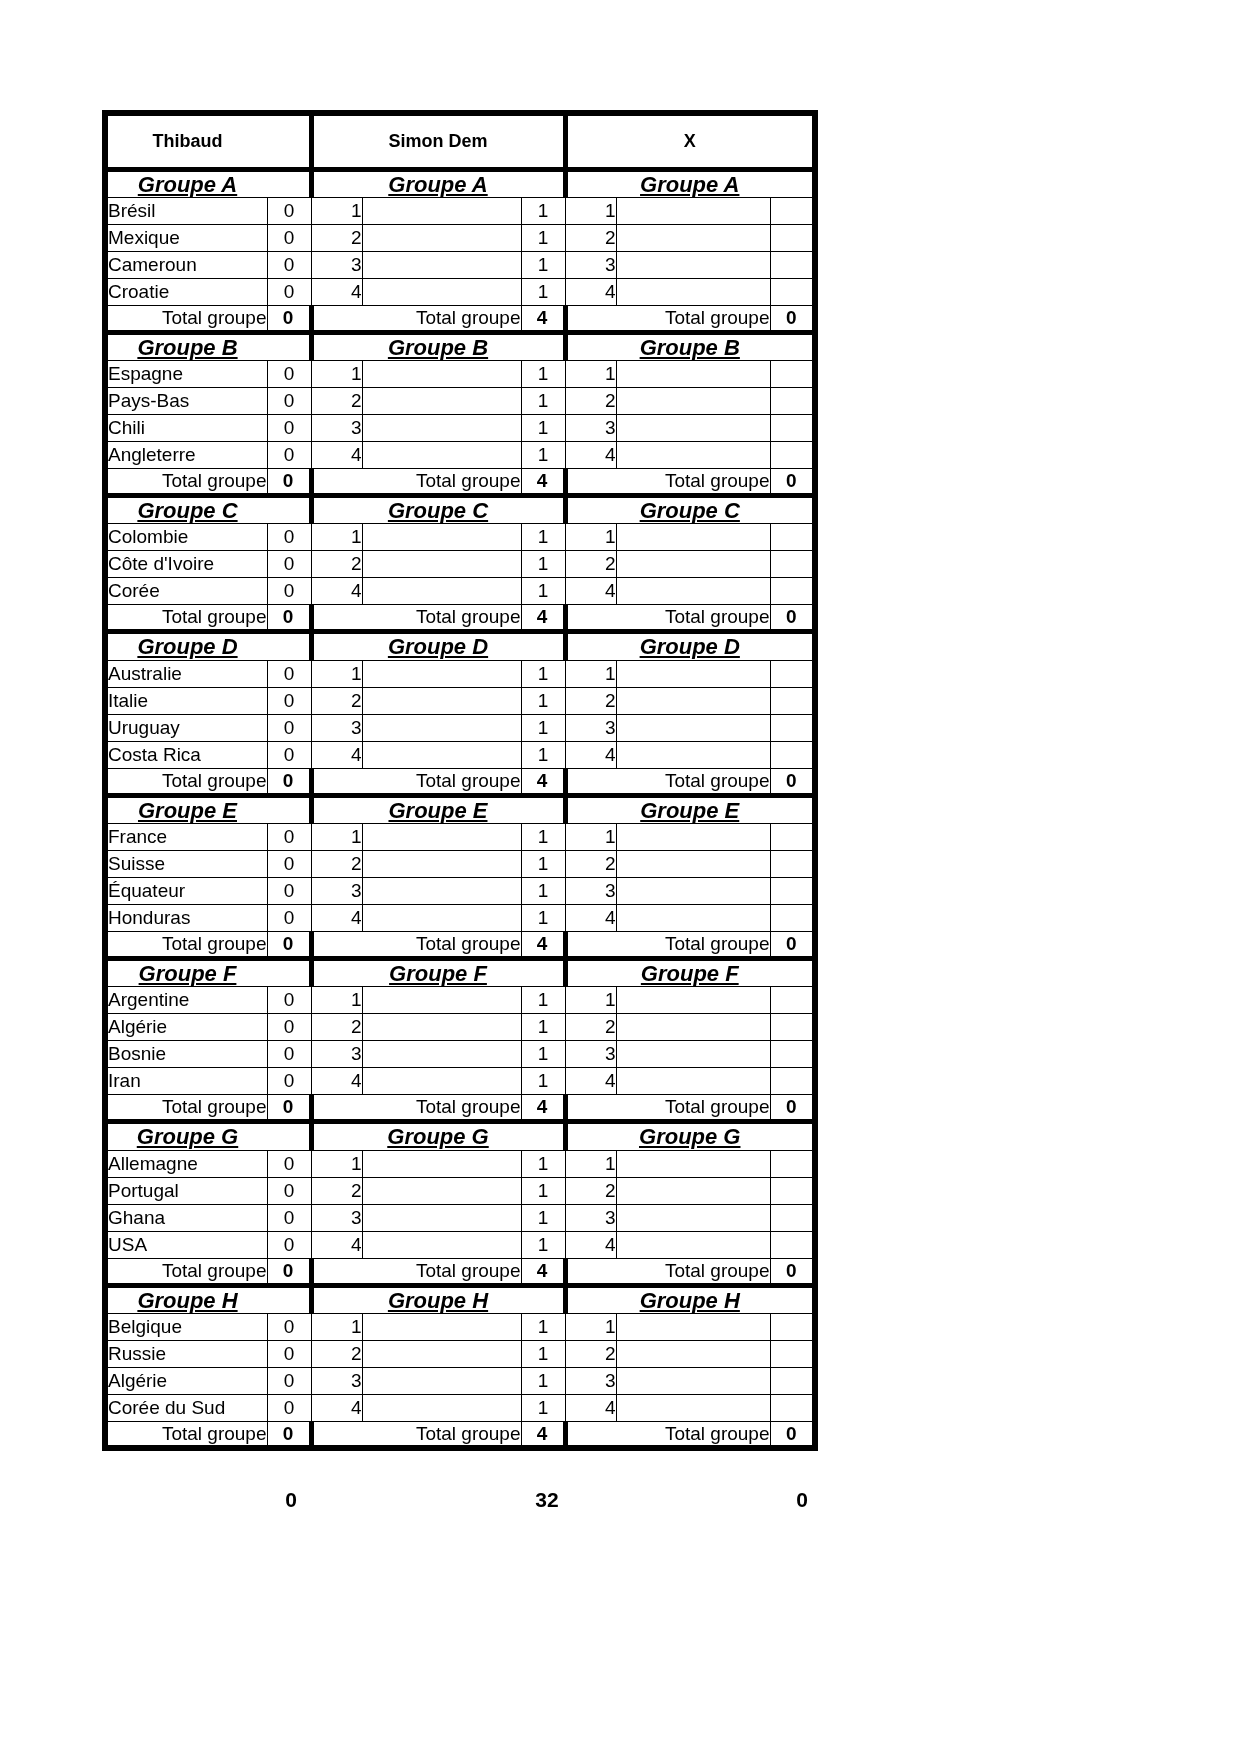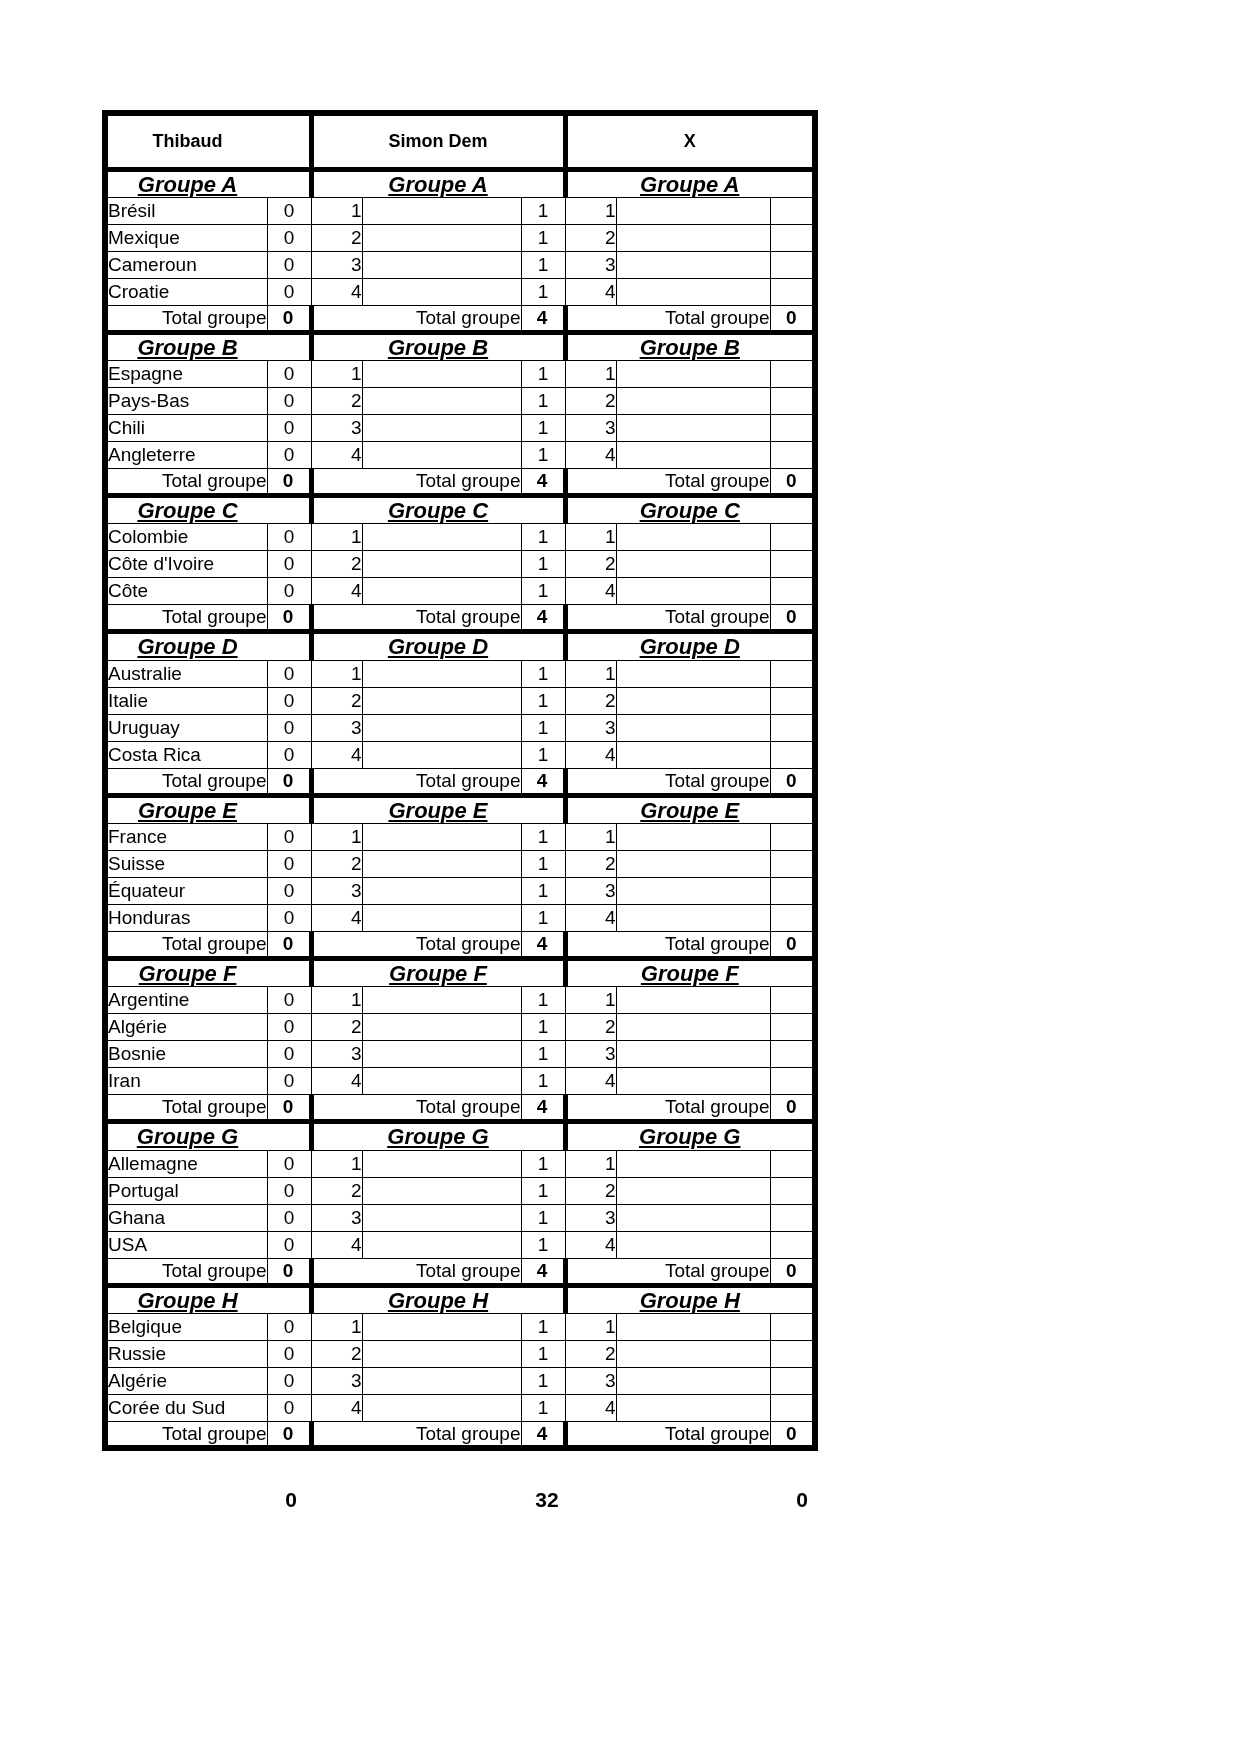--- a/index.html
+++ b/index.html
@@ -280,21 +280,21 @@
           <td class="team">Côte d'Ivoire</td>
           <td class="num">0</td>
           <td class="rank pstart">2</td>
           <td class="pick"></td>
           <td class="num">1</td>
           <td class="rank pstart">2</td>
           <td class="pick"></td>
           <td class="num"></td>
         </tr>
         <tr class="teamrow">
-          <td class="team">Côte</td>
+          <td class="team">Corée</td>
           <td class="num">0</td>
           <td class="rank pstart">4</td>
           <td class="pick"></td>
           <td class="num">1</td>
           <td class="rank pstart">4</td>
           <td class="pick"></td>
           <td class="num"></td>
         </tr>
         <tr class="totalrow">
           <td class="tlabel" colspan="1">Total groupe</td>

